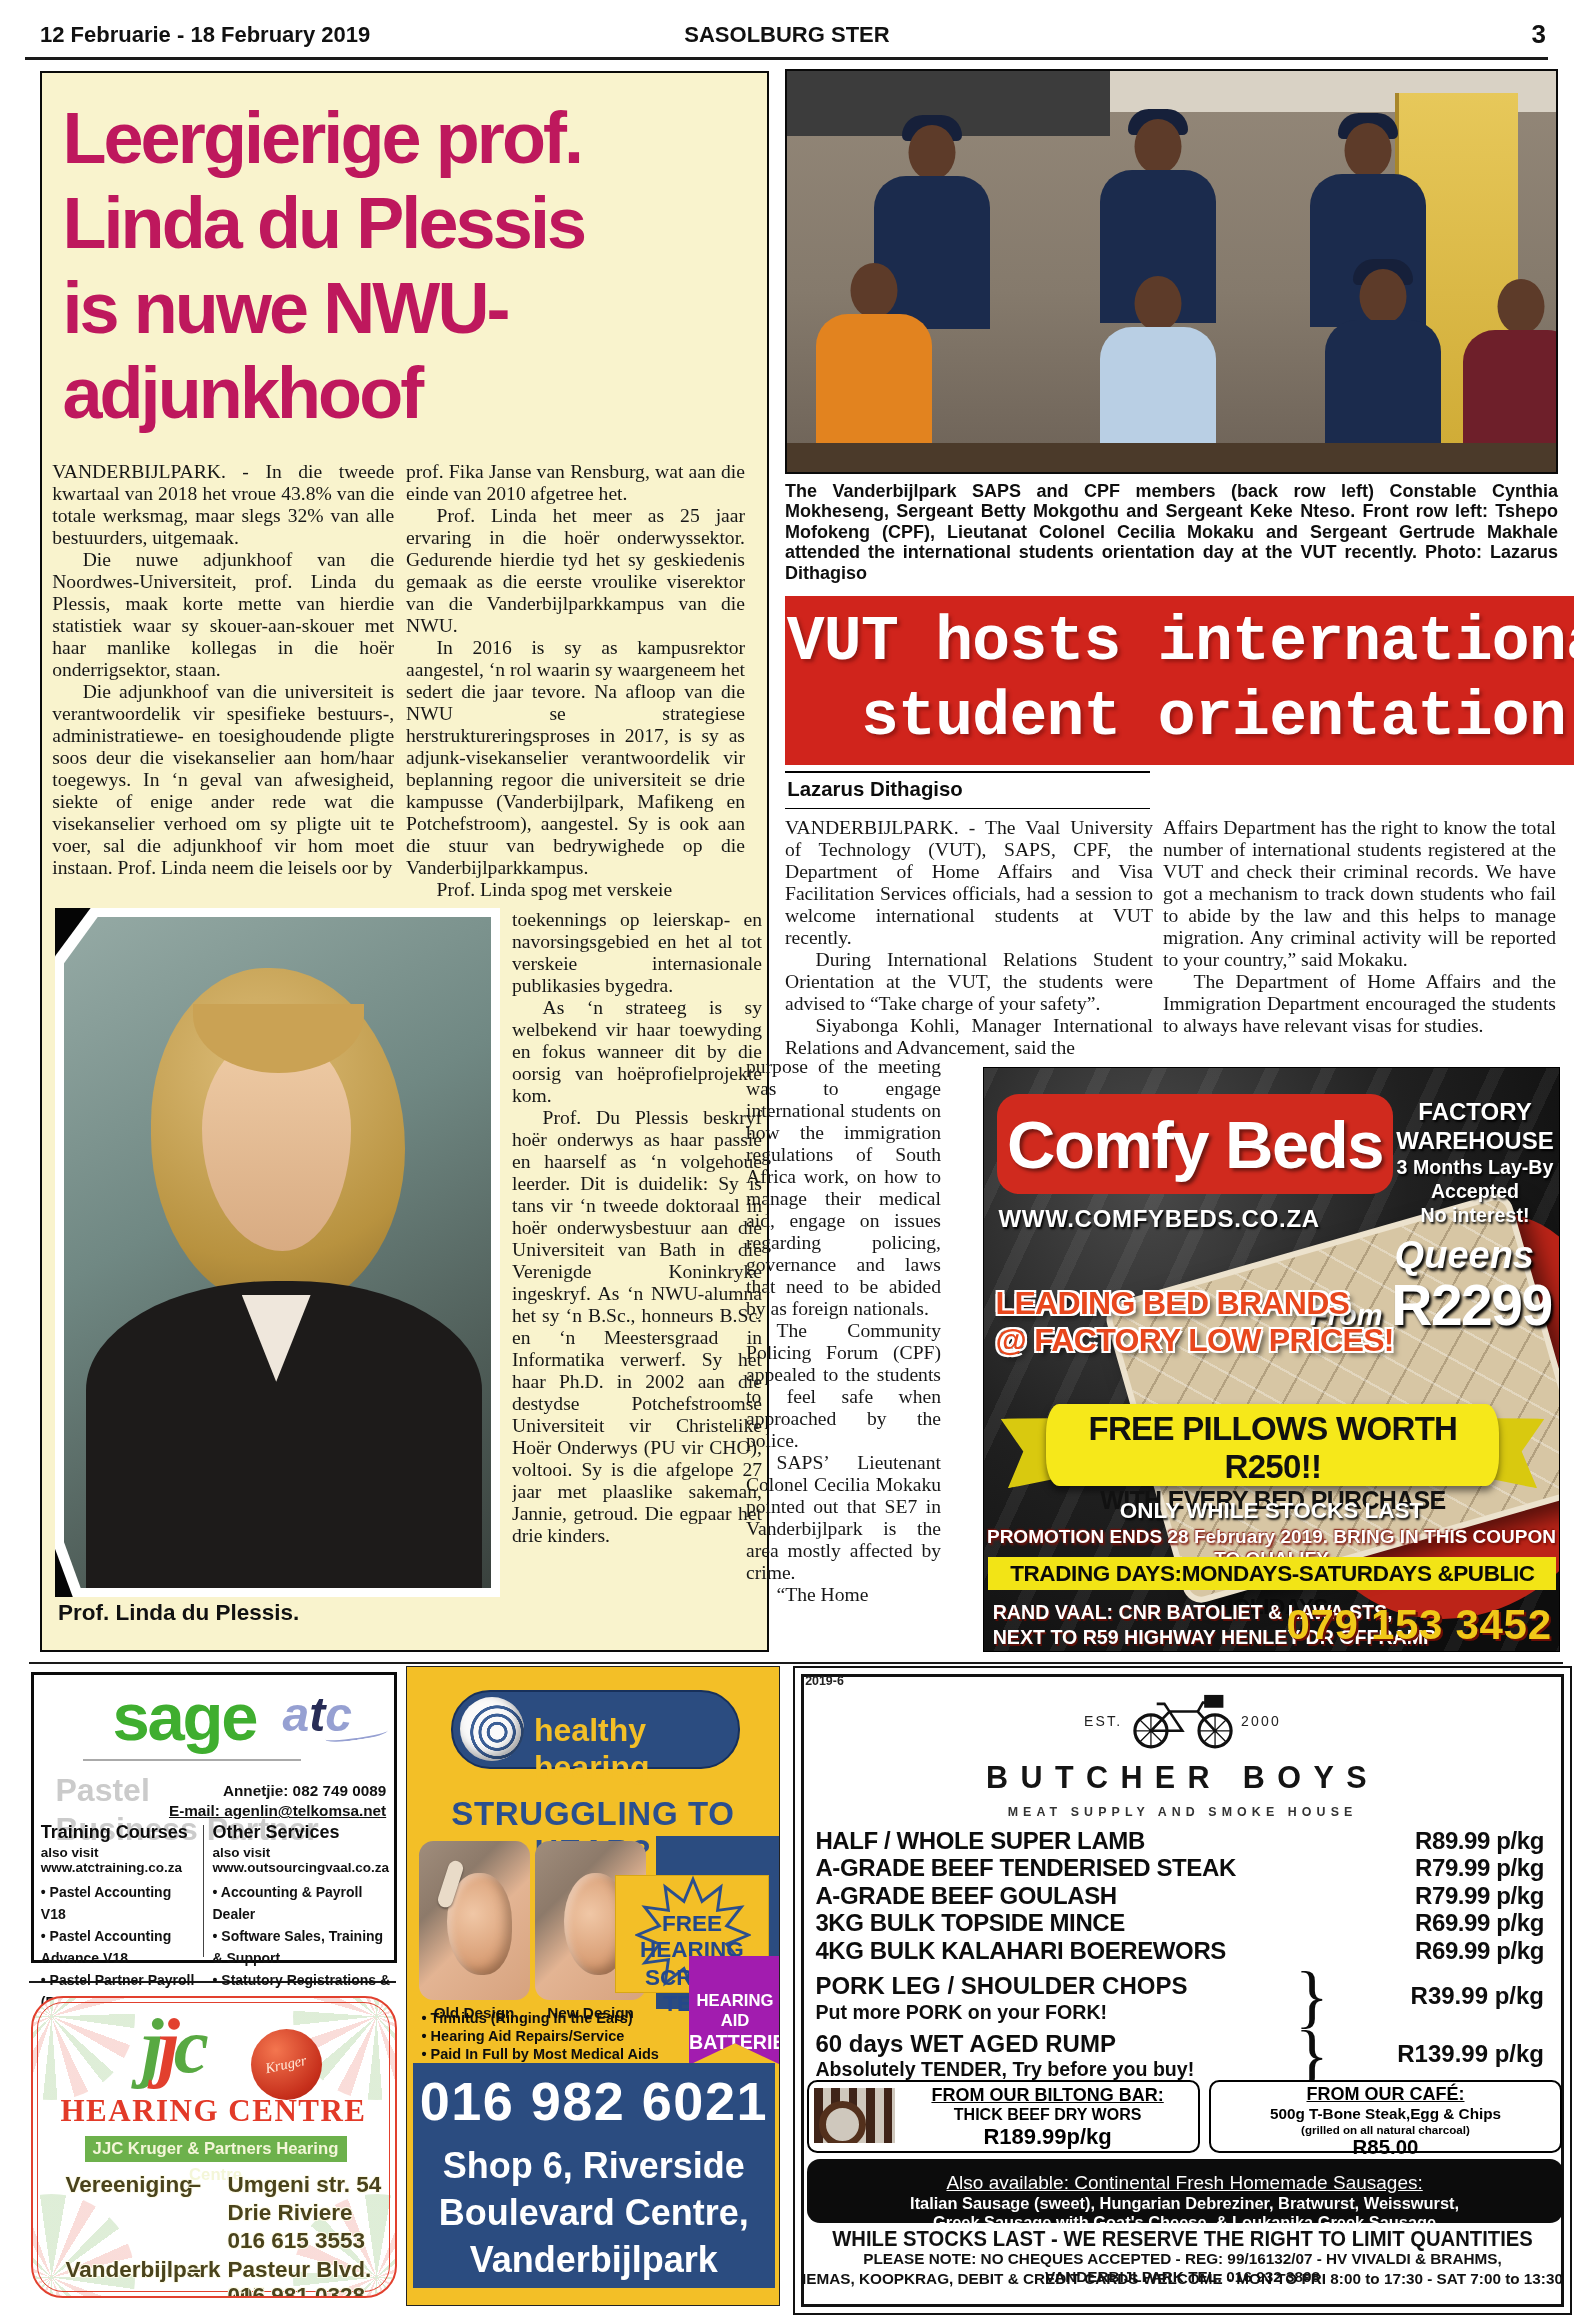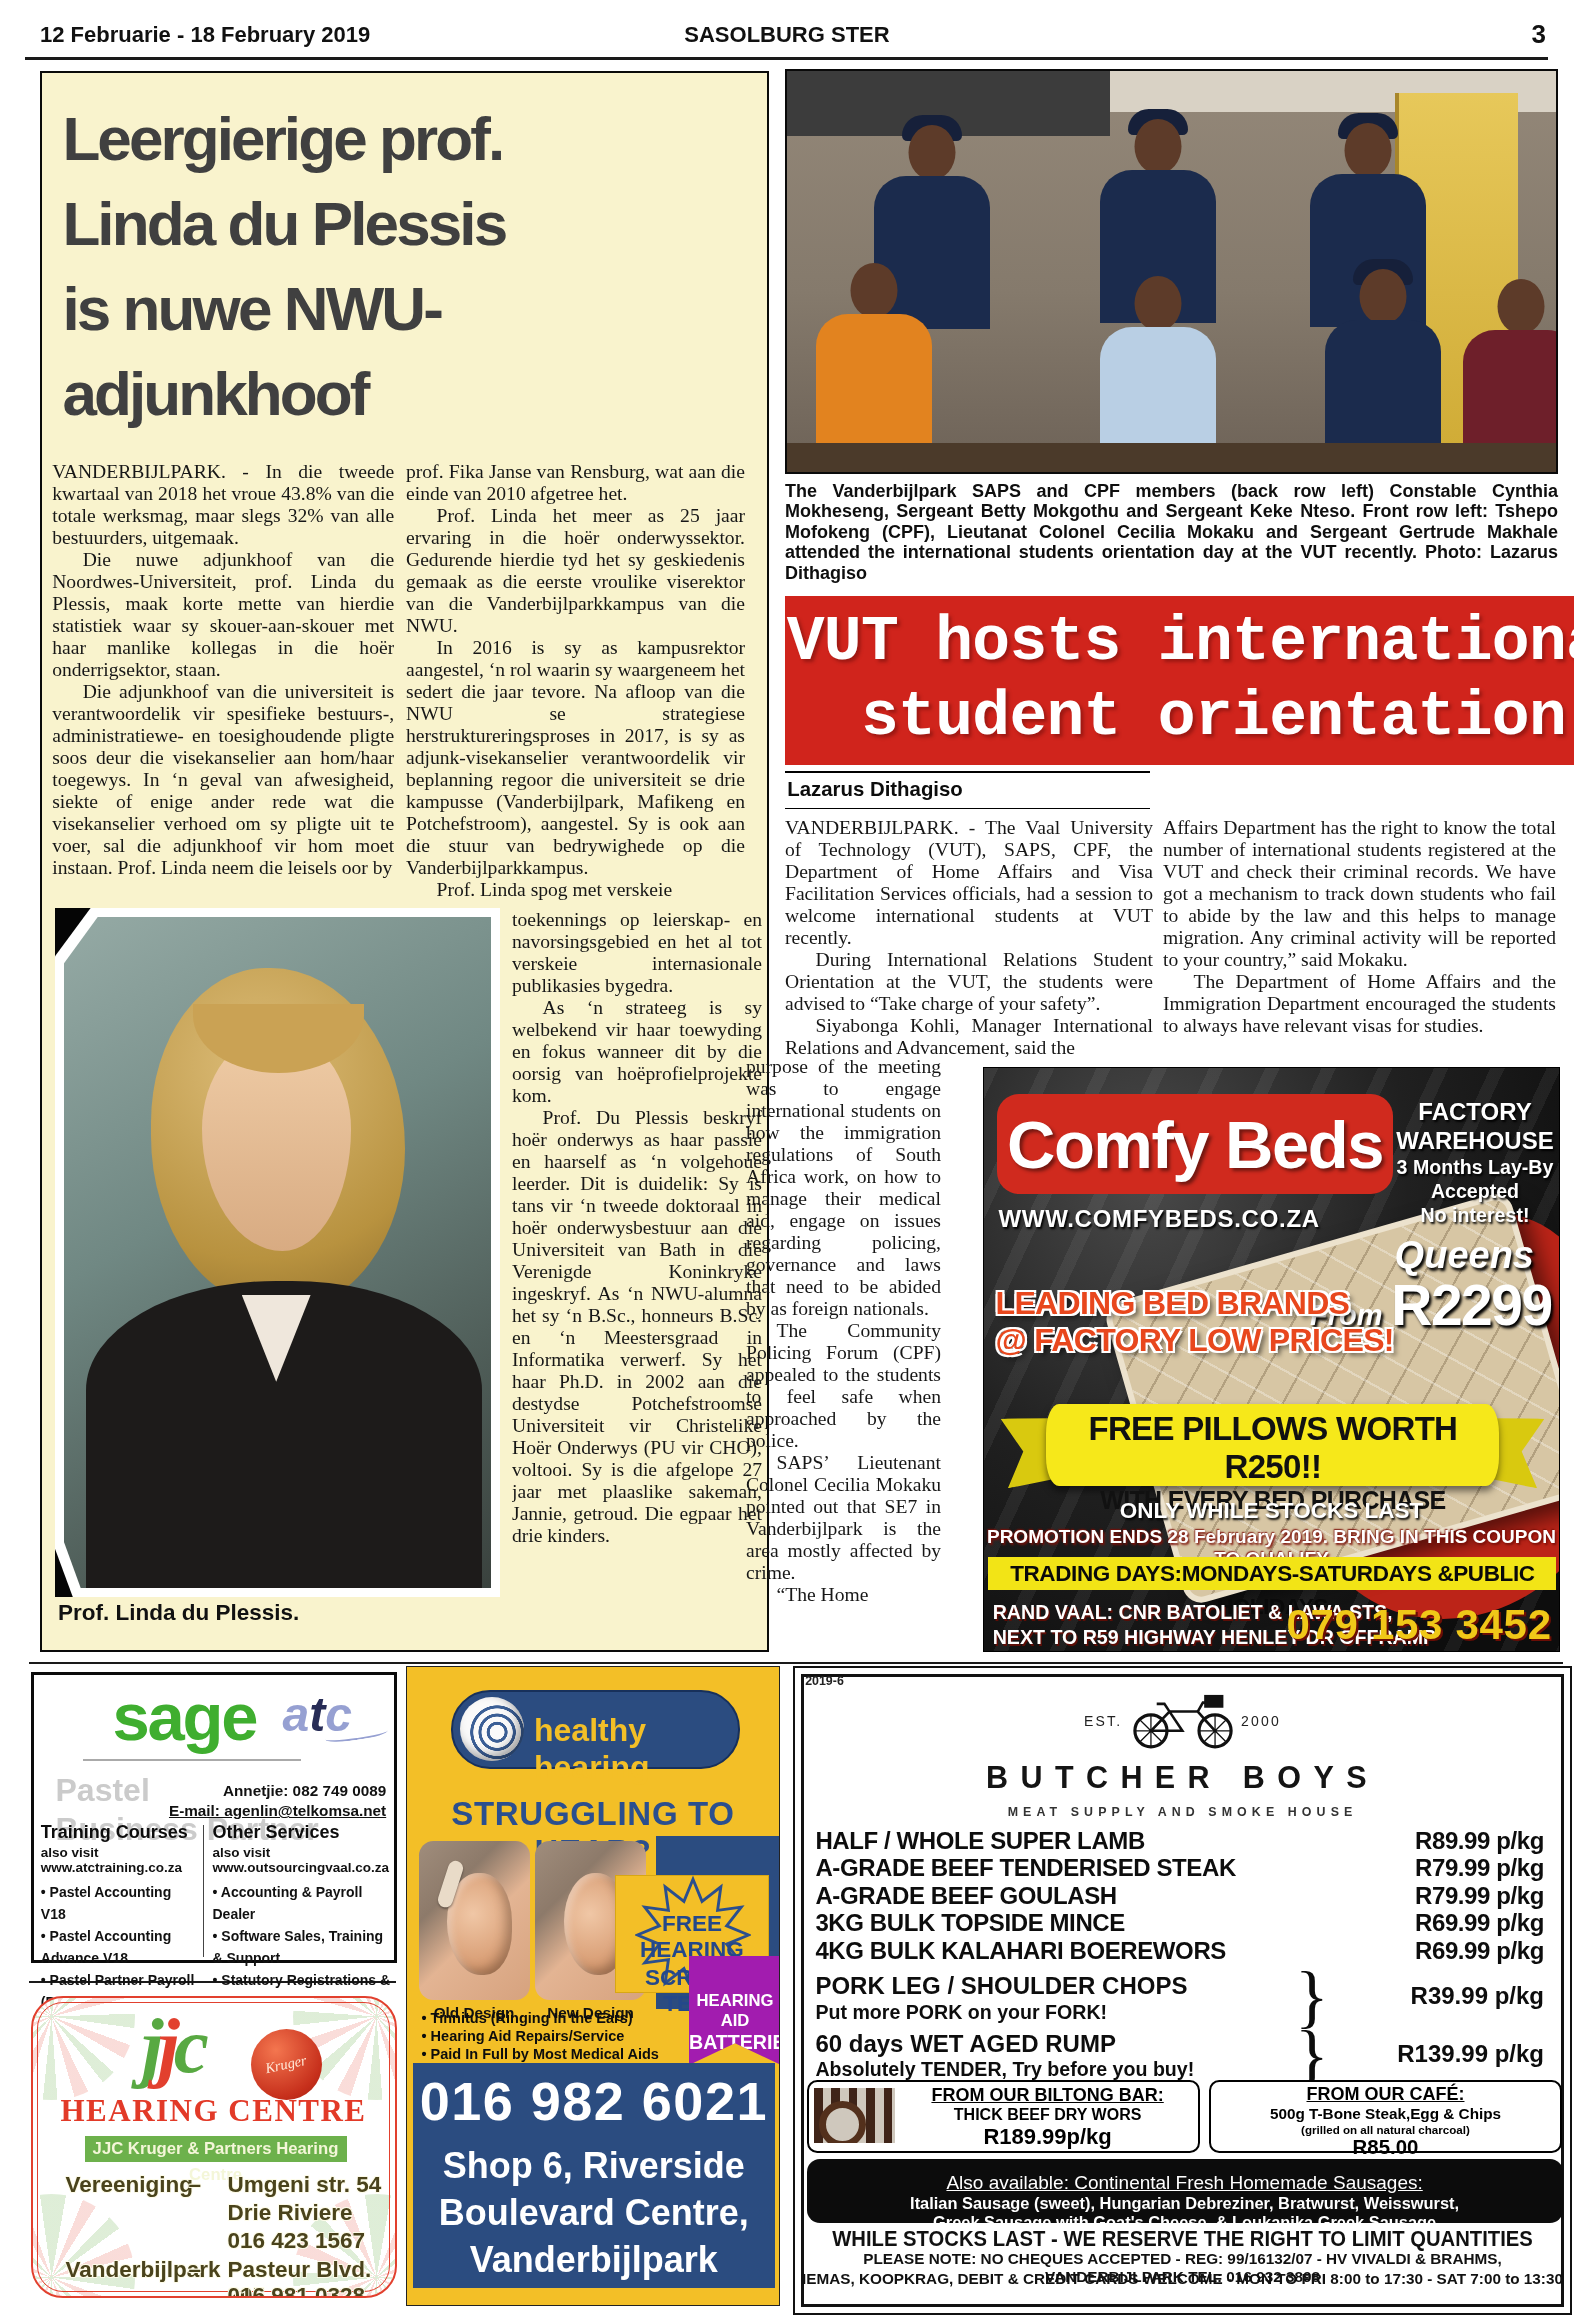--- a/index.html
+++ b/index.html
@@ -8,21 +8,21 @@
   .abs { position:absolute; }
 
   
   #hdr-date { left:40px; top:22px; font-size:22px; font-weight:700; color:#111; }
   #hdr-mast { left:0; top:22px; width:100%; text-align:center; font-size:22px; font-weight:700; color:#111; }
   #hdr-page { right:28px; top:19px; font-size:26px; font-weight:700; color:#111; }
   #hdr-rule { left:25.4px; top:57px; width:1523px; height:2.9px; background:#1a1a1a; }
 
   
   #linda-box { left:40px; top:71px; width:729px; height:1581px; background:#f9f3cd; border:2.2px solid #0a0a0a; }
-  .hline { position:absolute; left:20.4px; width:698px; font-size:62px; line-height:85px; font-weight:700; letter-spacing:-2.9px; color:#404040; white-space:nowrap; }
+  .hline { position:absolute; left:20.4px; width:698px; font-size:72px; line-height:85px; font-weight:700; letter-spacing:-2.9px; color:#be185d; white-space:nowrap; }
   .serif-p { font-family:"Liberation Serif", serif; font-size:19.6px; line-height:22px; text-align:justify; color:#171717; }
   .indent { text-indent:30.5px; }
   #l-col1 { position:absolute; left:10.2px; top:388px; width:342px; height:445px; overflow:hidden; }
   #l-col2 { position:absolute; left:364px; top:388px; width:339px; height:442px; overflow:hidden; }
   #l-col3 { position:absolute; left:470px; top:836px; width:250px; height:727px; overflow:hidden; }
 
   
   #linda-photo { position:absolute; left:13px; top:835px; width:445px; height:689px; background:#050505; }
   #linda-frame { position:absolute; inset:0; background:#fff;
      clip-path:polygon(8% 0%, 100% 0%, 100% 100%, 4% 100%, 0% 93%, 0% 7%); }
@@ -477,21 +477,21 @@
     <div id="jjc-logo"><span class="jjc-g">j</span><span class="jjc-r">j</span><span class="jjc-g">c</span></div>
     <div id="jjc-ball">
         <span>Kruger</span>
       </div>
     <div id="jjc-title">HEARING CENTRE</div>
     <div id="jjc-bar">JJC Kruger &amp; Partners Hearing Centre</div>
     <div class="jjc-t" id="jjc-p1">Vereeniging</div>
     <div class="jjc-t" id="jjc-d1">–</div>
     <div class="jjc-t" id="jjc-r1a">Umgeni str. 54</div>
     <div class="jjc-t" id="jjc-r1b">Drie Riviere</div>
-    <div class="jjc-t" id="jjc-r1c">016 423 1567</div>
+    <div class="jjc-t" id="jjc-r1c">016 615 3553</div>
     <div class="jjc-t" id="jjc-p2">Vanderbijlpark</div>
     <div class="jjc-t" id="jjc-d2">–</div>
     <div class="jjc-t" id="jjc-r2a">Pasteur Blvd. 205</div>
     <div class="jjc-t" id="jjc-r2b">016 981 0328</div>
   </div>
 
   <div class="abs" id="hear-ad">
     <div id="hh-pill">
       <div id="hh-circle"></div>
       <div id="hh-brand">healthy hearing</div>

